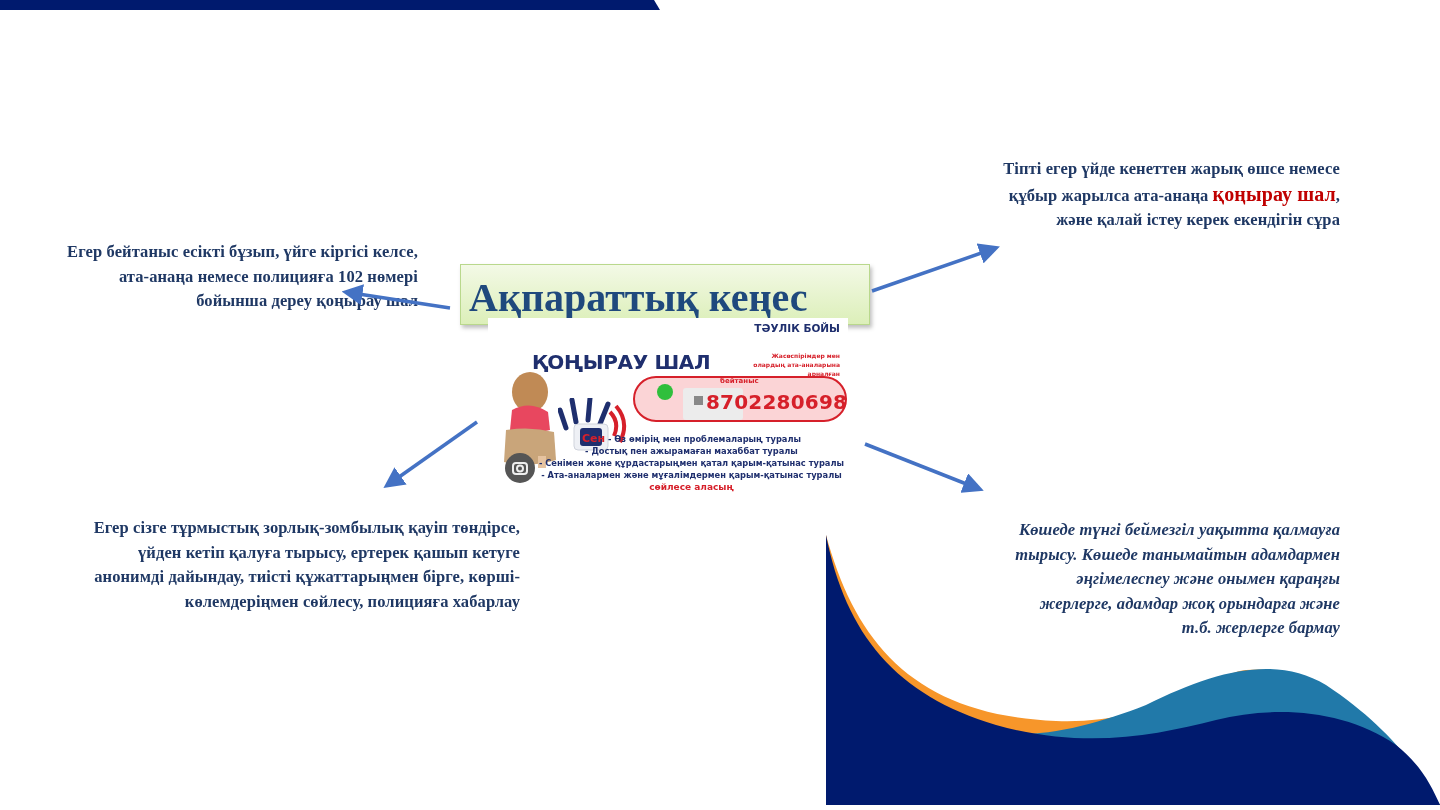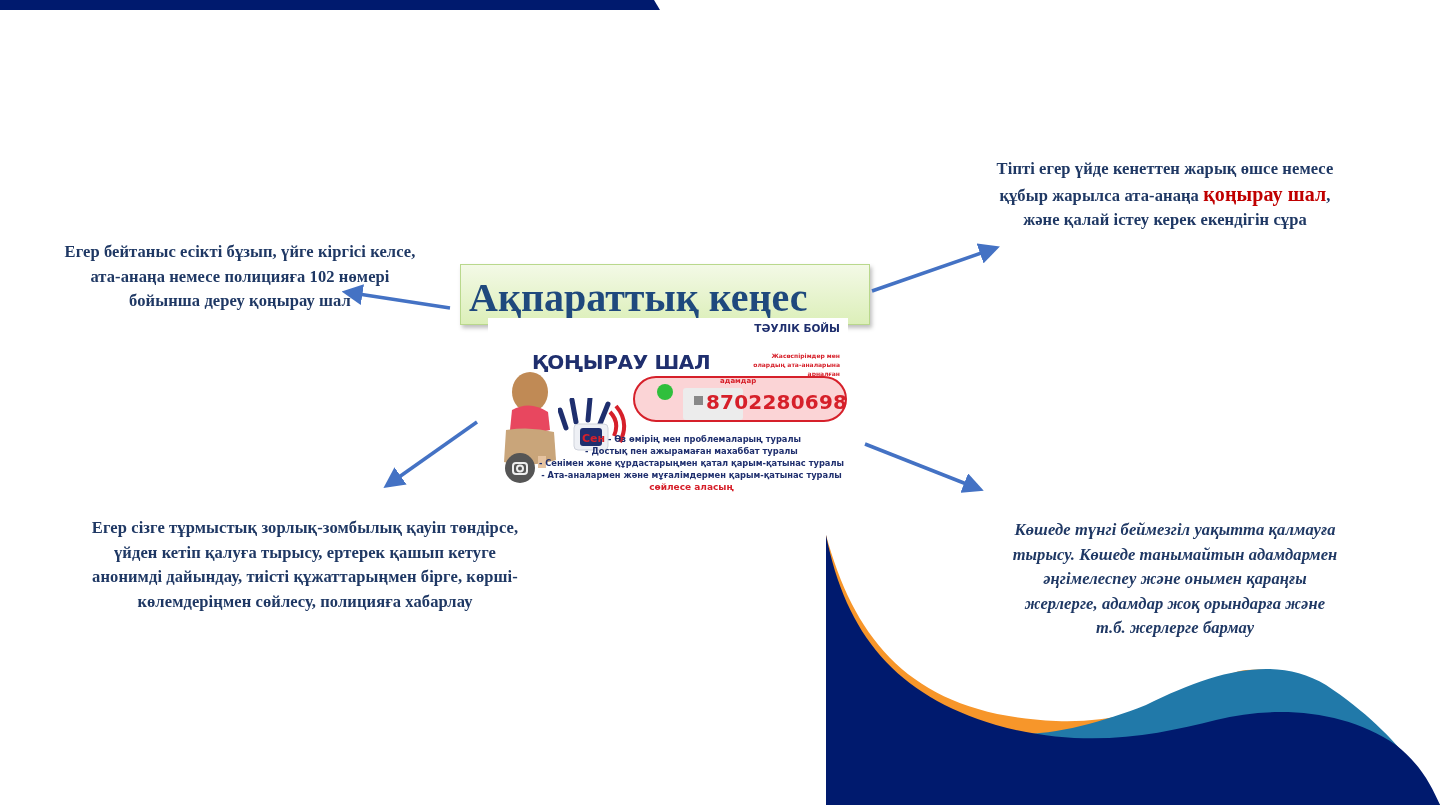--- a/index.html
+++ b/index.html
@@ -8,21 +8,21 @@
     background: #ffffff;
     font-family: "Liberation Serif", "DejaVu Serif", serif;
   }
   .top-bar {
     position: absolute; left: 0; top: 0; width: 660px; height: 10px;
   }
   .text-block {
     position: absolute;
     color: #1f3864;
     font-weight: bold;
-    text-align: center;
+    text-align: right;
     font-size: 16.5px;
     line-height: 24.5px;
     letter-spacing: 0.1px;
   }
   .text-block .highlight {
     color: #c00000;
     font-size: 20px;
   }
   #tb-top-left { left: 62px; top: 218px; width: 356px; margin-top: 22px; }
   #tb-top-right { left: 990px; top: 157px; width: 350px; }
@@ -144,21 +144,21 @@
   </svg>
 
   <svg style="position:absolute;left:70px;top:80px;width:72px;height:56px" viewBox="0 0 72 56">
     <path d="M8 30 L2 12 M18 24 L14 2 M30 22 L32 0 M42 26 L50 6" stroke="#1f2f6e" stroke-width="5" stroke-linecap="round"></path>
     <rect x="16" y="26" width="34" height="26" rx="4" fill="#eef0f5" stroke="#cfd3dc"></rect>
     <rect x="22" y="30" width="22" height="18" rx="3" fill="#1f2f6e"></rect>
     <path d="M52 14 Q62 24 56 38 M58 8 Q72 24 62 44" stroke="#d6202a" stroke-width="4" fill="none"></path>
   </svg>
 
   <div class="cloud"></div>
-  <div class="cloud-small">адамдар</div>
+  <div class="cloud-small">бейтаныс</div>
   <div class="phone-box"></div>
   <div class="whatsapp"></div>
   <div class="sq"></div>
   <div class="phone-number">87022806984</div>
 
   <div class="lines">
     <div><span class="sen">Сен</span><span> - Өз өмірің мен проблемаларың туралы</span></div>
     <div>- Достық пен ажырамаған махаббат туралы</div>
     <div>- Сенімен және құрдастарыңмен қатал қарым-қатынас туралы</div>
     <div>- Ата-аналармен және мұғалімдермен қарым-қатынас туралы</div>

